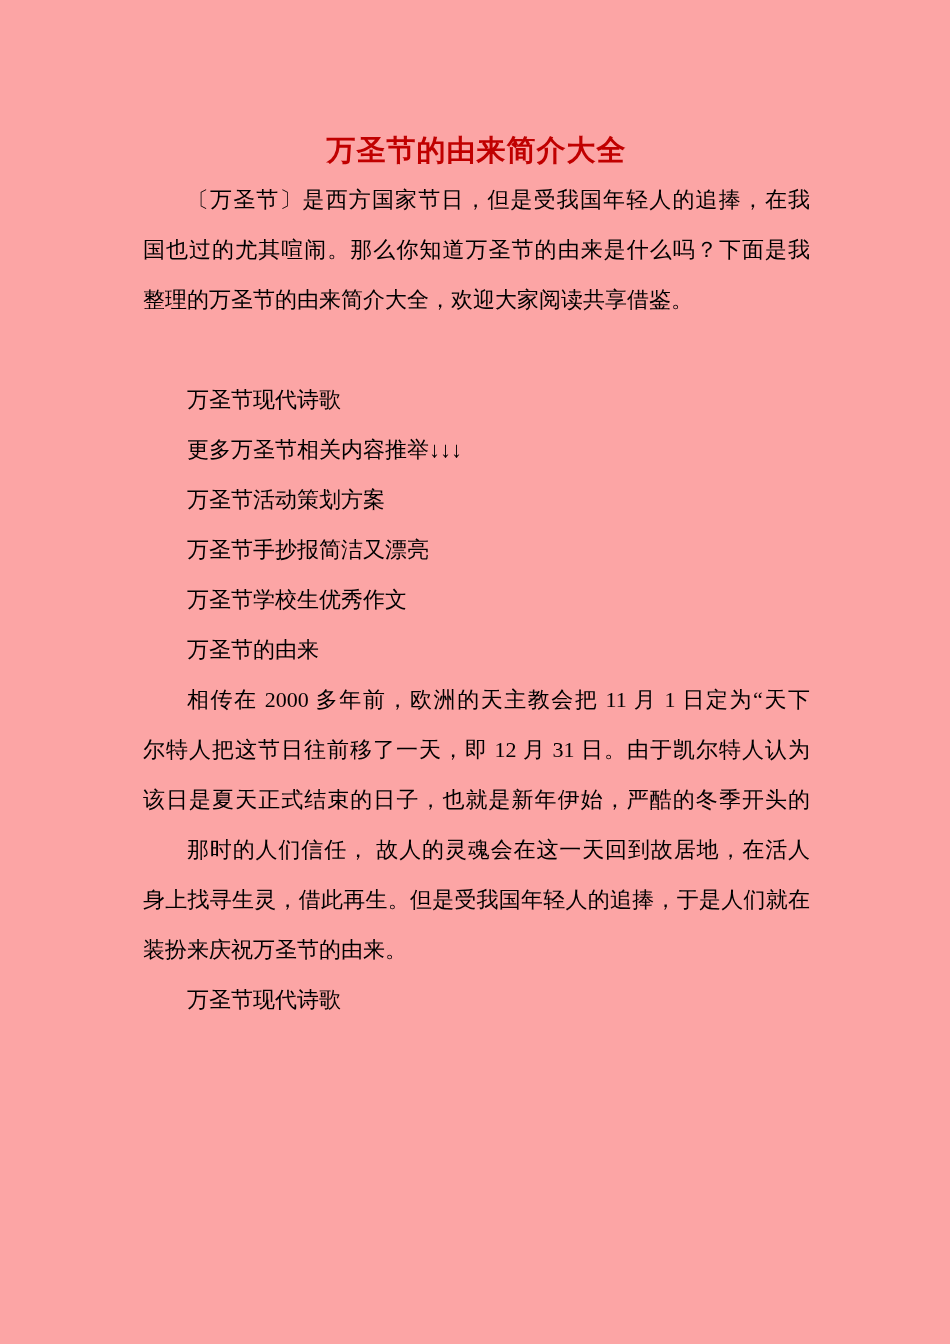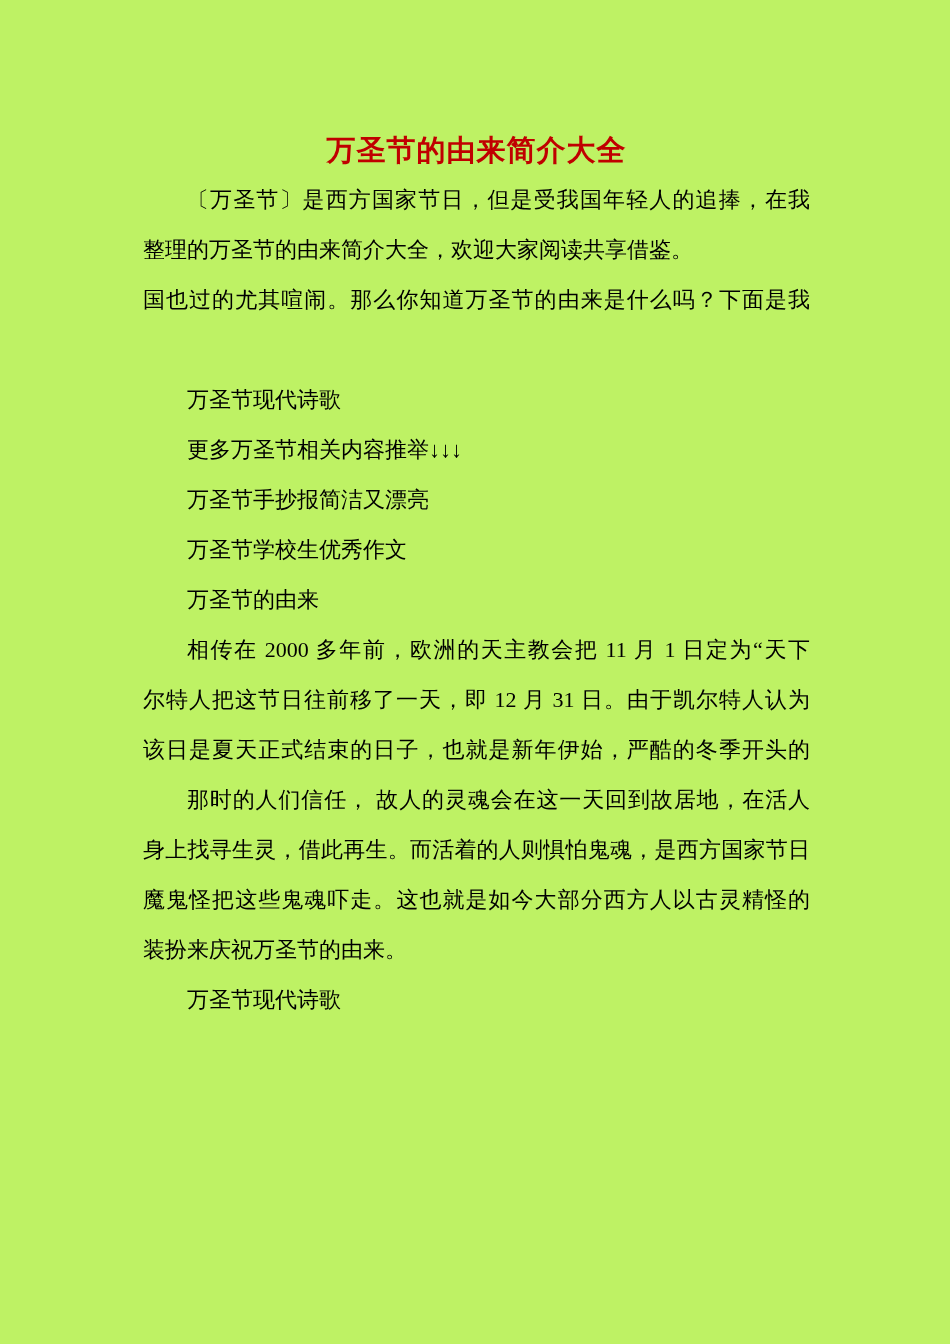--- a/index.html
+++ b/index.html
@@ -38,54 +38,56 @@
     white-space: normal;
     text-align: justify;
     text-align-last: justify;
     text-justify: inter-character;
   }
   .line.blank { }
 </style>
 </head>
 <body>
 
-<div class="page" style="background: #bef264; color: rgb(0, 0, 0);">
+<div class="page" style="background: #fca5a5; color: rgb(0, 0, 0);">
   <div class="title-line" style="color: rgb(192, 0, 0);">万圣节的由来简介大全</div>
   <div>
       <div class="block">
         <div class="line first fill">〔万圣节〕是西方国家节日，但是受我国年轻人的追捧，在我</div>
+        <div class="line fill">国也过的尤其喧闹。那么你知道万圣节的由来是什么吗？下面是我</div>
         <div class="line">整理的万圣节的由来简介大全，欢迎大家阅读共享借鉴。</div>
-        <div class="line fill">国也过的尤其喧闹。那么你知道万圣节的由来是什么吗？下面是我</div>
       </div>
       <div class="block">
         <div class="line blank"></div>
       </div>
       <div class="block">
         <div class="line first">万圣节现代诗歌</div>
       </div>
       <div class="block">
         <div class="line first">更多万圣节相关内容推举↓↓↓</div>
+      </div>
+      <div class="block">
+        <div class="line first">万圣节活动策划方案</div>
       </div>
       <div class="block">
         <div class="line first">万圣节手抄报简洁又漂亮</div>
       </div>
       <div class="block">
         <div class="line first">万圣节学校生优秀作文</div>
       </div>
       <div class="block">
         <div class="line first">万圣节的由来</div>
       </div>
       <div class="block">
         <div class="line first fill">相传在 2000 多年前，欧洲的天主教会把 11 月 1 日定为“天下</div>
         <div class="line fill">尔特人把这节日往前移了一天，即 12 月 31 日。由于凯尔特人认为</div>
         <div class="line fill">该日是夏天正式结束的日子，也就是新年伊始，严酷的冬季开头的</div>
       </div>
       <div class="block">
         <div class="line first fill">那时的人们信任， 故人的灵魂会在这一天回到故居地，在活人</div>
-        <div class="line fill">身上找寻生灵，借此再生。而活着的人则惧怕鬼魂，是西方国家节日</div>
-        <div class="line fill">魔鬼怪把这些鬼魂吓走。这也就是如今大部分西方人以古灵精怪的</div>
+        <div class="line fill">身上找寻生灵，借此再生。但是受我国年轻人的追捧，于是人们就在</div>
         <div class="line">装扮来庆祝万圣节的由来。</div>
       </div>
       <div class="block">
         <div class="line first">万圣节现代诗歌</div>
       </div>
     </div>
 </div>
 
 </body></html>

